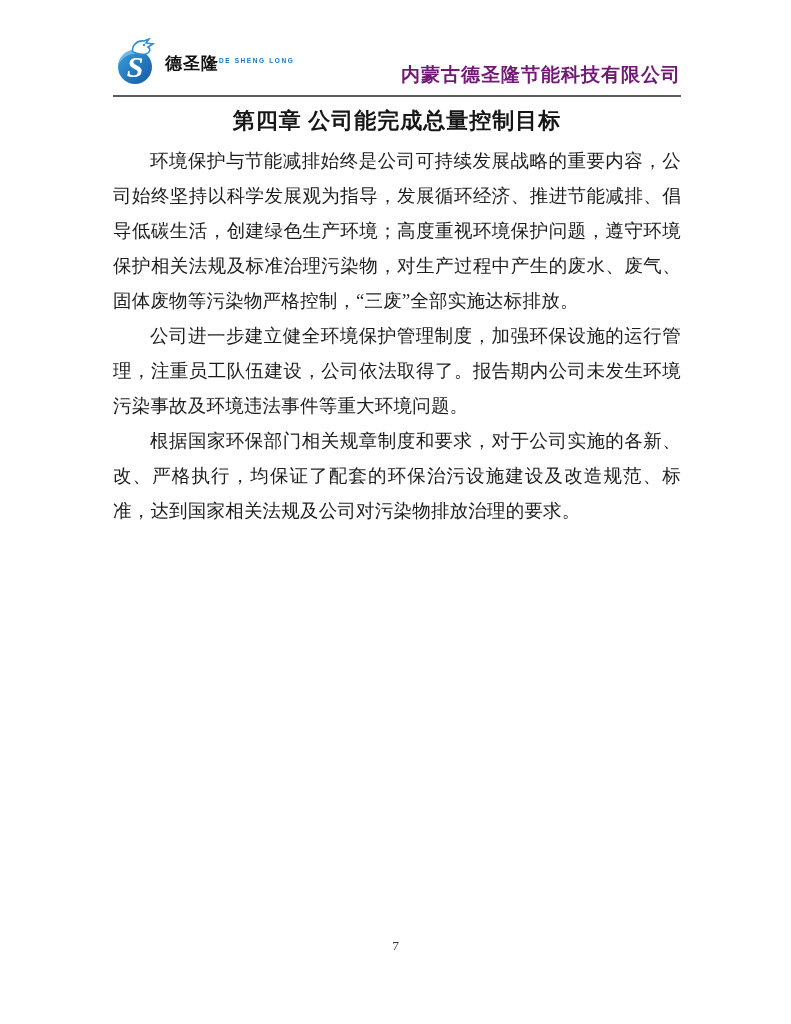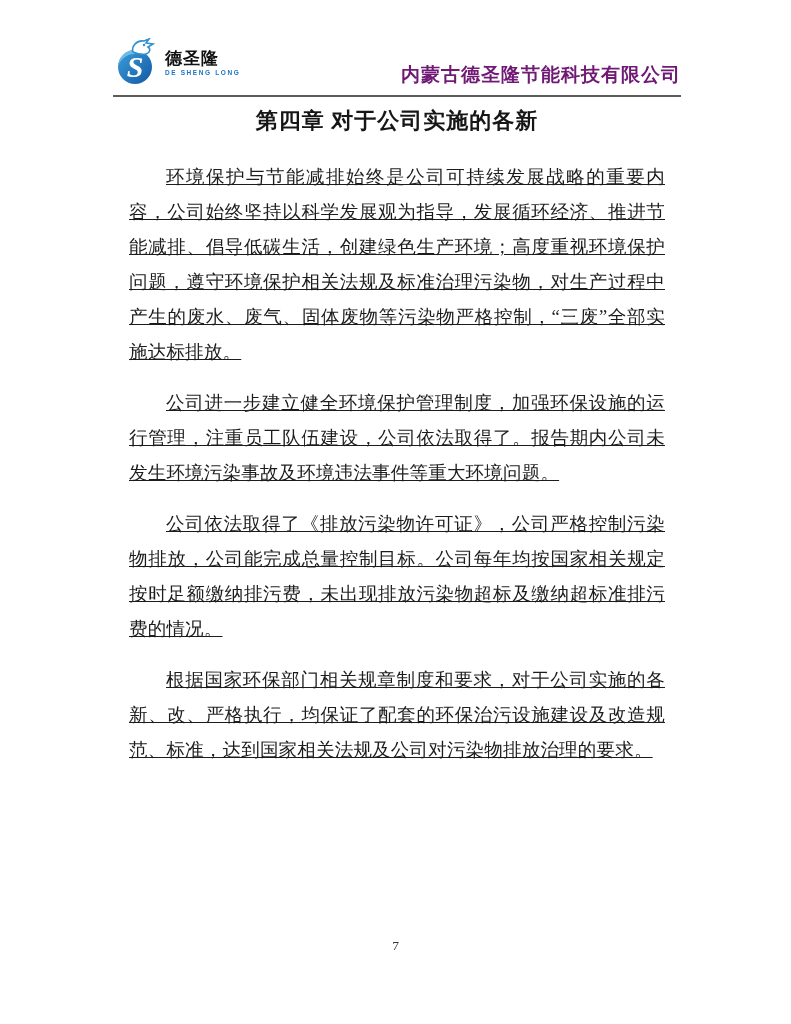--- a/index.html
+++ b/index.html
@@ -27,21 +27,21 @@
     border-bottom: 2.5px solid #5c5c5c;
     padding-bottom: 7px;
   }
 
   .logo {
     display: flex;
     align-items: center;
     gap: 4px;
   }
   .logo-icon svg { display: block; }
-  .logo-text { display: flex; flex-direction: column; line-height: 1; }
+  .logo-text { display: flex; flex-direction: row; line-height: 1; }
   .logo-cn {
     font-family: "Liberation Sans", "DejaVu Sans", sans-serif;
     font-weight: bold;
     font-size: 17px;
     color: #111111;
     letter-spacing: 1px;
   }
   .logo-en {
     font-family: "Liberation Sans", "DejaVu Sans", sans-serif;
     font-weight: bold;
@@ -80,22 +80,21 @@
     top: 144px;
     font-size: 18.5px;
     line-height: 35px;
     color: #1c1c1c;
     text-align: justify;
     text-justify: inter-ideograph;
     letter-spacing: 0.2px;
   }
   .content p {
     text-indent: 2em;
-    margin: 16px;
-    text-decoration: underline;
+    margin: 0;
   }
 
   
   .footer {
     position: absolute;
     left: 0;
     right: 0;
     top: 938px;
     text-align: center;
     font-size: 13.5px;
@@ -129,26 +128,25 @@
         </svg>
       </span>
       <span class="logo-text">
         <span class="logo-cn">德圣隆</span>
         <span class="logo-en">DE SHENG LONG</span>
       </span>
     </div>
     <div class="company-name">内蒙古德圣隆节能科技有限公司</div>
   </div>
 
-  <div class="doc-title">第四章 对于公司实施的各新</div>
+  <div class="doc-title">第四章 公司能完成总量控制目标</div>
 
   <div class="content">
     <p>环境保护与节能减排始终是公司可持续发展战略的重要内容，公司始终坚持以科学发展观为指导，发展循环经济、推进节能减排、倡导低碳生活，创建绿色生产环境；高度重视环境保护问题，遵守环境保护相关法规及标准治理污染物，对生产过程中产生的废水、废气、固体废物等污染物严格控制，“三废”全部实施达标排放。</p>
     <p>公司进一步建立健全环境保护管理制度，加强环保设施的运行管理，注重员工队伍建设，公司依法取得了。报告期内公司未发生环境污染事故及环境违法事件等重大环境问题。</p>
-    <p>公司依法取得了《排放污染物许可证》，公司严格控制污染物排放，公司能完成总量控制目标。公司每年均按国家相关规定按时足额缴纳排污费，未出现排放污染物超标及缴纳超标准排污费的情况。</p>
     <p>根据国家环保部门相关规章制度和要求，对于公司实施的各新、改、严格执行，均保证了配套的环保治污设施建设及改造规范、标准，达到国家相关法规及公司对污染物排放治理的要求。</p>
   </div>
 
   <div class="footer">
     <span>7</span>
   </div>
 
 </div>
 
 </body></html>

